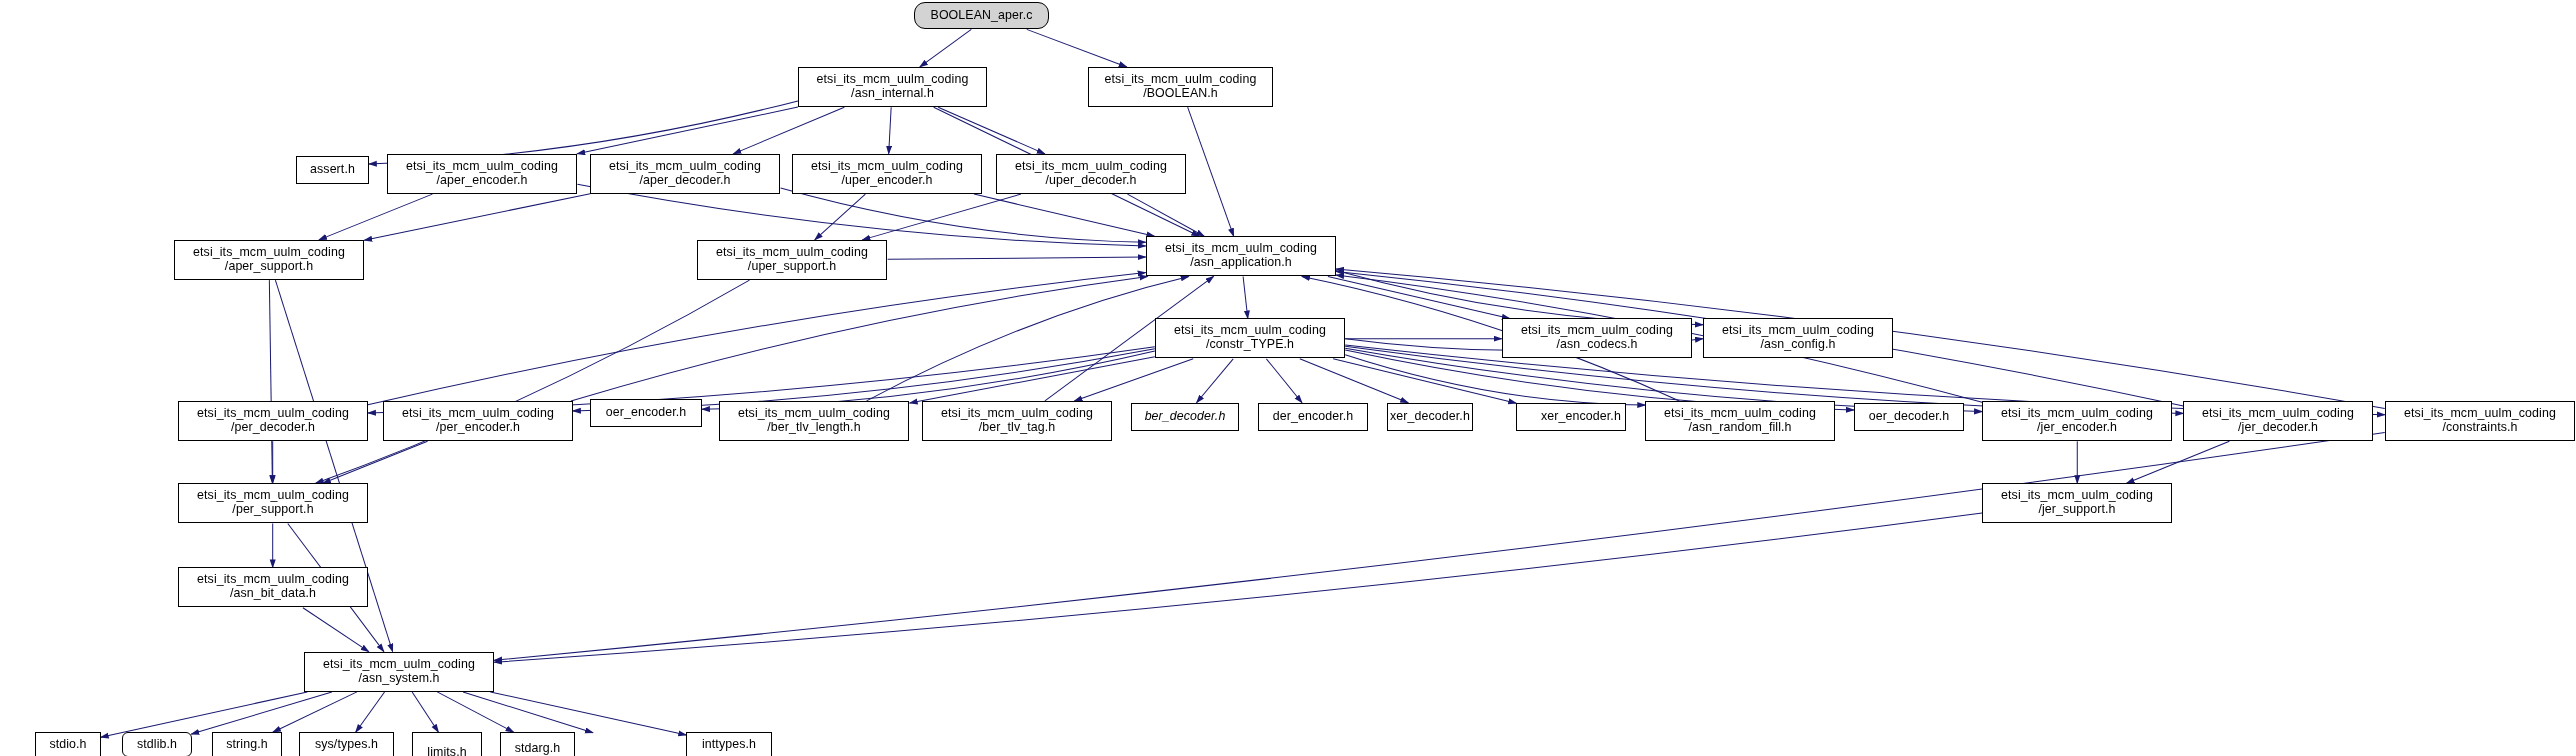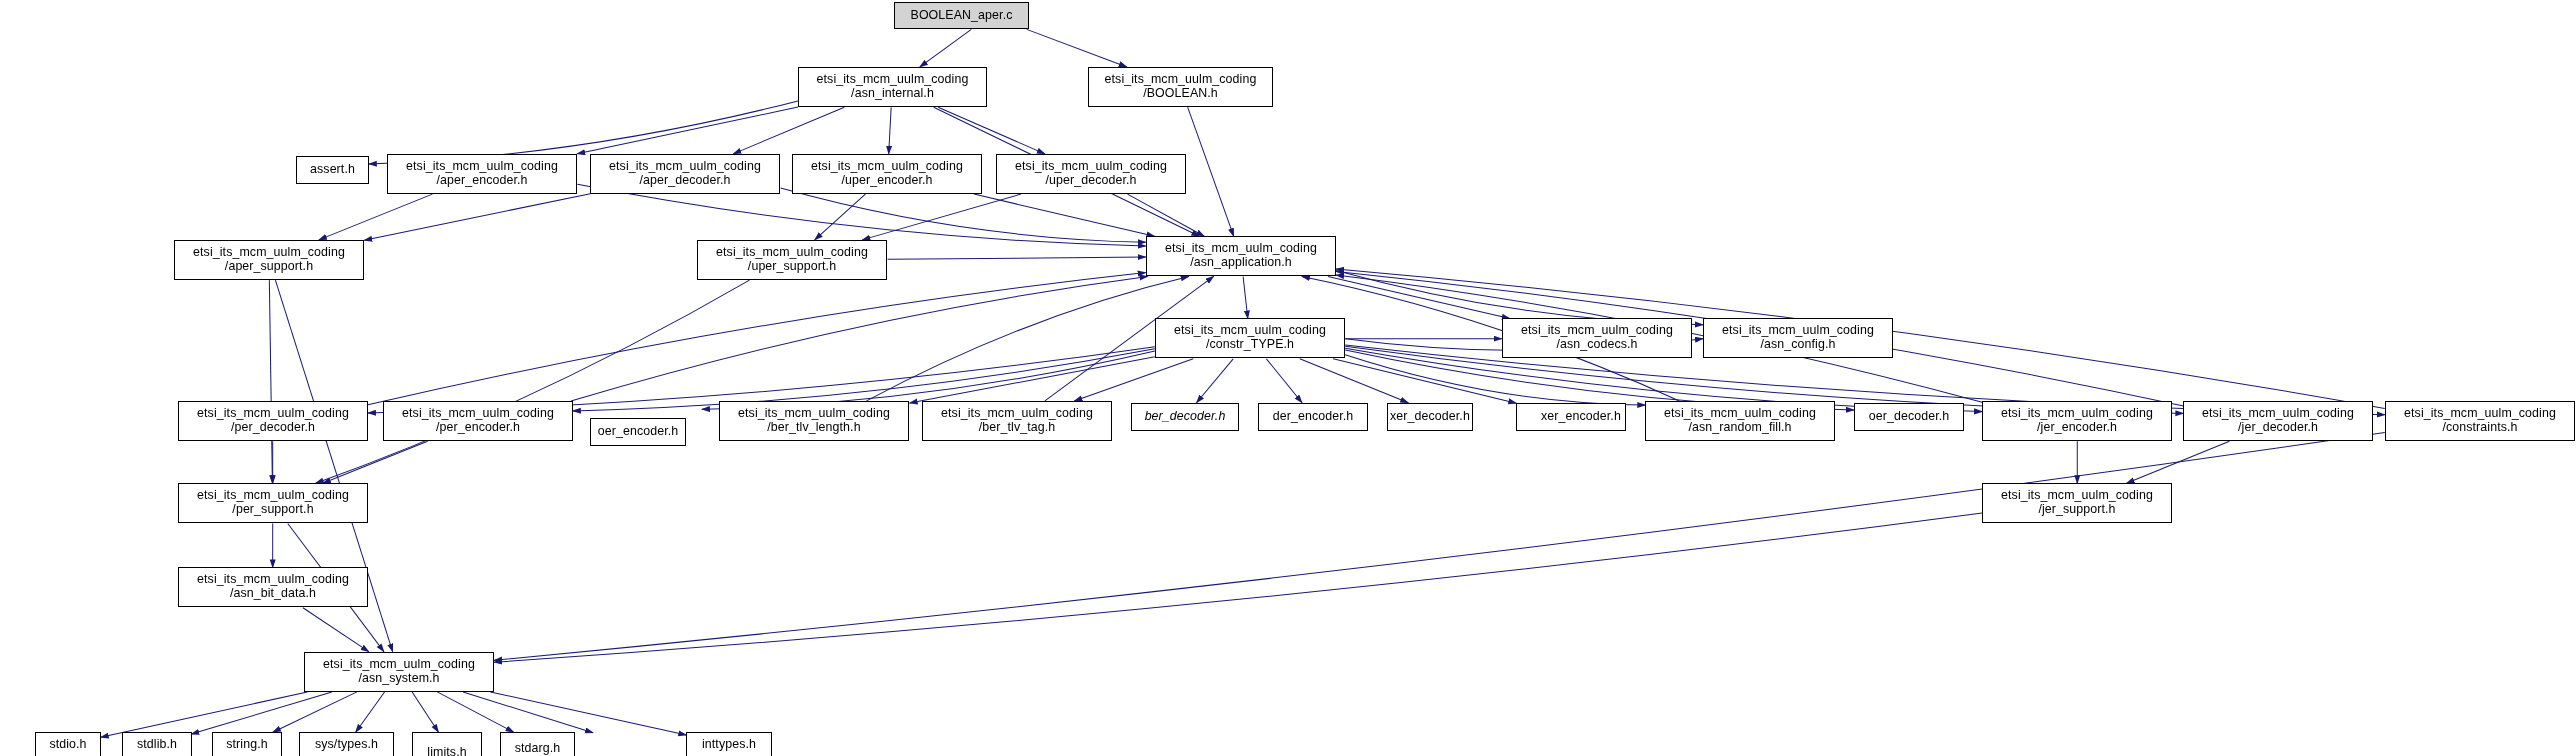--- a/index.html
+++ b/index.html
@@ -120,54 +120,54 @@
         <path d="M335.82389937106916,756 L110,805.5939226519337" marker-end="url(#arrow)" stroke="#191970"></path>
         <path d="M362.6666666666667,756 L209,802.1" marker-end="url(#arrow)" stroke="#191970"></path>
         <path d="M390.062893081761,756 L298.188679245283,800" marker-end="url(#arrow)" stroke="#191970"></path>
         <path d="M420.22641509433964,756 L388.6792452830189,800" marker-end="url(#arrow)" stroke="#191970"></path>
         <path d="M450.38993710691824,756 L479.1698113207547,800" marker-end="url(#arrow)" stroke="#191970"></path>
         <path d="M477.7861635220126,756 L561.3584905660377,800" marker-end="url(#arrow)" stroke="#191970"></path>
         <path d="M506.0125786163522,756 L648,800.6166007905139" marker-end="url(#arrow)" stroke="#191970"></path>
         <path d="M535.8993710691824,756 L750,803.1495844875346" marker-end="url(#arrow)" stroke="#191970"></path>
       </g>
   </svg>
-<div class="node root" style="left: 894px; top: 1.8px; width: 135px; height: 27.5px;"><span>BOOLEAN_aper.c</span></div>
+<div class="node root" style="left: 914px; top: 1.8px; width: 135px; height: 27.5px; border-radius: 11px;"><span>BOOLEAN_aper.c</span></div>
     <div class="node" style="left: 798px; top: 67px; width: 189px; height: 40px;"><span>etsi_its_mcm_uulm_coding</span><span>/asn_internal.h</span></div>
     <div class="node" style="left: 1088px; top: 67px; width: 185px; height: 40px;"><span>etsi_its_mcm_uulm_coding</span><span>/BOOLEAN.h</span></div>
     <div class="node" style="left: 296px; top: 156px; width: 73px; height: 27.5px;"><span>assert.h</span></div>
     <div class="node" style="left: 387px; top: 154px; width: 190px; height: 40px;"><span>etsi_its_mcm_uulm_coding</span><span>/aper_encoder.h</span></div>
     <div class="node" style="left: 590px; top: 154px; width: 190px; height: 40px;"><span>etsi_its_mcm_uulm_coding</span><span>/aper_decoder.h</span></div>
     <div class="node" style="left: 792px; top: 154px; width: 190px; height: 40px;"><span>etsi_its_mcm_uulm_coding</span><span>/uper_encoder.h</span></div>
     <div class="node" style="left: 996px; top: 154px; width: 190px; height: 40px;"><span>etsi_its_mcm_uulm_coding</span><span>/uper_decoder.h</span></div>
     <div class="node" style="left: 174px; top: 240px; width: 190px; height: 40px;"><span>etsi_its_mcm_uulm_coding</span><span>/aper_support.h</span></div>
     <div class="node" style="left: 697px; top: 240px; width: 190px; height: 40px;"><span>etsi_its_mcm_uulm_coding</span><span>/uper_support.h</span></div>
     <div class="node" style="left: 1146px; top: 236px; width: 190px; height: 40px;"><span>etsi_its_mcm_uulm_coding</span><span>/asn_application.h</span></div>
     <div class="node" style="left: 1155px; top: 318px; width: 190px; height: 40px;"><span>etsi_its_mcm_uulm_coding</span><span>/constr_TYPE.h</span></div>
     <div class="node" style="left: 1502px; top: 318px; width: 190px; height: 40px;"><span>etsi_its_mcm_uulm_coding</span><span>/asn_codecs.h</span></div>
     <div class="node" style="left: 1703px; top: 318px; width: 190px; height: 40px;"><span>etsi_its_mcm_uulm_coding</span><span>/asn_config.h</span></div>
     <div class="node" style="left: 178px; top: 401px; width: 190px; height: 40px;"><span>etsi_its_mcm_uulm_coding</span><span>/per_decoder.h</span></div>
     <div class="node" style="left: 383px; top: 401px; width: 190px; height: 40px;"><span>etsi_its_mcm_uulm_coding</span><span>/per_encoder.h</span></div>
-    <div class="node" style="left: 590px; top: 418px; width: 96px; height: 27.5px;"><span>oer_encoder.h</span></div>
+    <div class="node" style="left: 590px; top: 399px; width: 112px; height: 27.5px;"><span>oer_encoder.h</span></div>
     <div class="node" style="left: 719px; top: 401px; width: 190px; height: 40px;"><span>etsi_its_mcm_uulm_coding</span><span>/ber_tlv_length.h</span></div>
     <div class="node" style="left: 922px; top: 401px; width: 190px; height: 40px;"><span>etsi_its_mcm_uulm_coding</span><span>/ber_tlv_tag.h</span></div>
     <div class="node" style="left: 1131px; top: 403px; width: 108px; height: 27.5px; font-style: italic;"><span>ber_decoder.h</span></div>
     <div class="node" style="left: 1258px; top: 403px; width: 110px; height: 27.5px;"><span>der_encoder.h</span></div>
     <div class="node" style="left: 1387px; top: 403px; width: 86px; height: 27.5px;"><span>xer_decoder.h</span></div>
     <div class="node" style="left: 1516px; top: 403px; width: 110px; height: 27.5px; padding-left: 20px;"><span>xer_encoder.h</span></div>
     <div class="node" style="left: 1645px; top: 401px; width: 190px; height: 40px;"><span>etsi_its_mcm_uulm_coding</span><span>/asn_random_fill.h</span></div>
     <div class="node" style="left: 1854px; top: 403px; width: 110px; height: 27.5px;"><span>oer_decoder.h</span></div>
     <div class="node" style="left: 1982px; top: 401px; width: 190px; height: 40px;"><span>etsi_its_mcm_uulm_coding</span><span>/jer_encoder.h</span></div>
     <div class="node" style="left: 2183px; top: 401px; width: 190px; height: 40px;"><span>etsi_its_mcm_uulm_coding</span><span>/jer_decoder.h</span></div>
     <div class="node" style="left: 2385px; top: 401px; width: 190px; height: 40px;"><span>etsi_its_mcm_uulm_coding</span><span>/constraints.h</span></div>
     <div class="node" style="left: 178px; top: 483px; width: 190px; height: 40px;"><span>etsi_its_mcm_uulm_coding</span><span>/per_support.h</span></div>
     <div class="node" style="left: 1982px; top: 483px; width: 190px; height: 40px;"><span>etsi_its_mcm_uulm_coding</span><span>/jer_support.h</span></div>
     <div class="node" style="left: 178px; top: 567px; width: 190px; height: 40px;"><span>etsi_its_mcm_uulm_coding</span><span>/asn_bit_data.h</span></div>
     <div class="node" style="left: 304px; top: 652px; width: 190px; height: 40px;"><span>etsi_its_mcm_uulm_coding</span><span>/asn_system.h</span></div>
     <div class="node" style="left: 35px; top: 732px; width: 66px; height: 25px;"><span>stdio.h</span></div>
-    <div class="node" style="left: 122px; top: 732px; width: 70px; height: 25px;"><span>stdlib.h</span></div>
+    <div class="node" style="left: 122px; top: 732px; width: 70px; height: 25px; border-radius: 6px;"><span>stdlib.h</span></div>
     <div class="node" style="left: 212px; top: 732px; width: 70px; height: 25px;"><span>string.h</span></div>
     <div class="node" style="left: 299px; top: 732px; width: 95px; height: 25px;"><span>sys/types.h</span></div>
     <div class="node" style="left: 412px; top: 732px; width: 70px; height: 41px;"><span>limits.h</span></div>
     <div class="node" style="left: 500px; top: 732px; width: 75px; height: 25px; justify-content: flex-end;"><span>stdarg.h</span></div>
     <div class="node" style="left: 593px; top: 760px; width: 75px; height: 25px; margin-top: 32px;"><span>stddef.h</span></div>
     <div class="node" style="left: 686px; top: 732px; width: 86px; height: 25px;"><span>inttypes.h</span></div>
   </div>
 
 
 </body></html>

